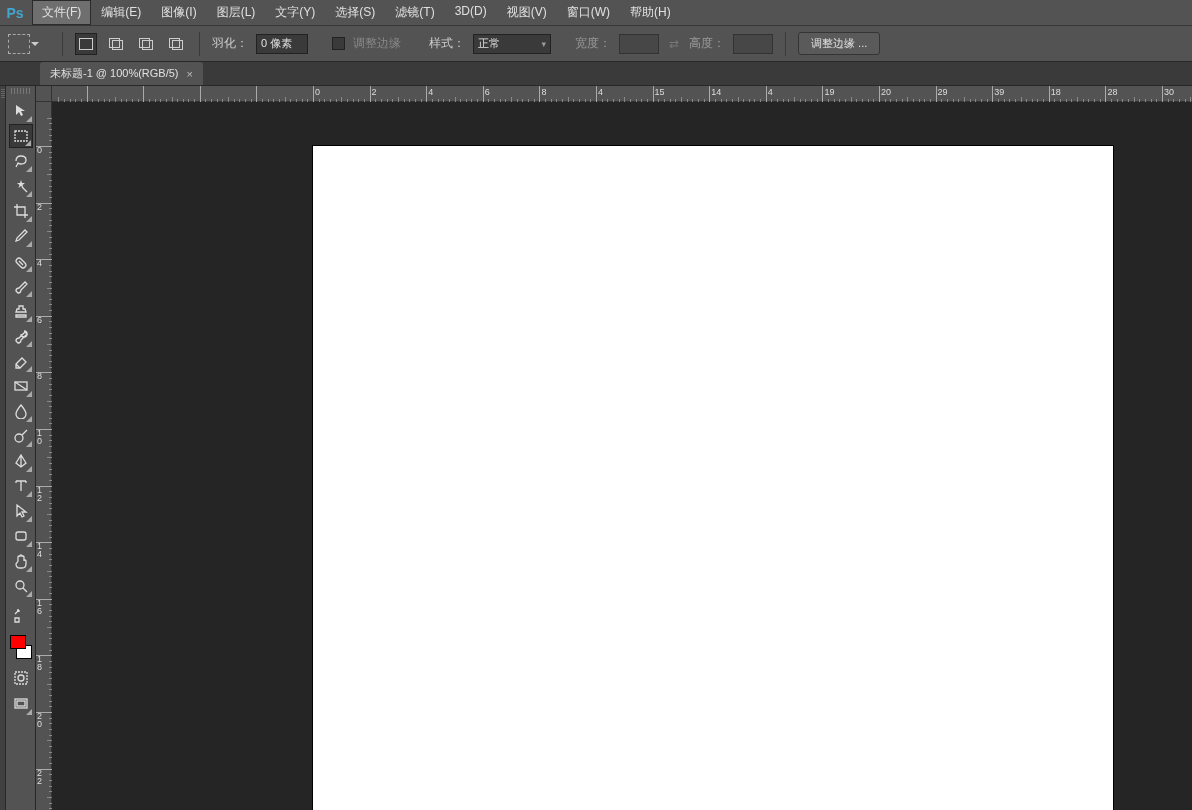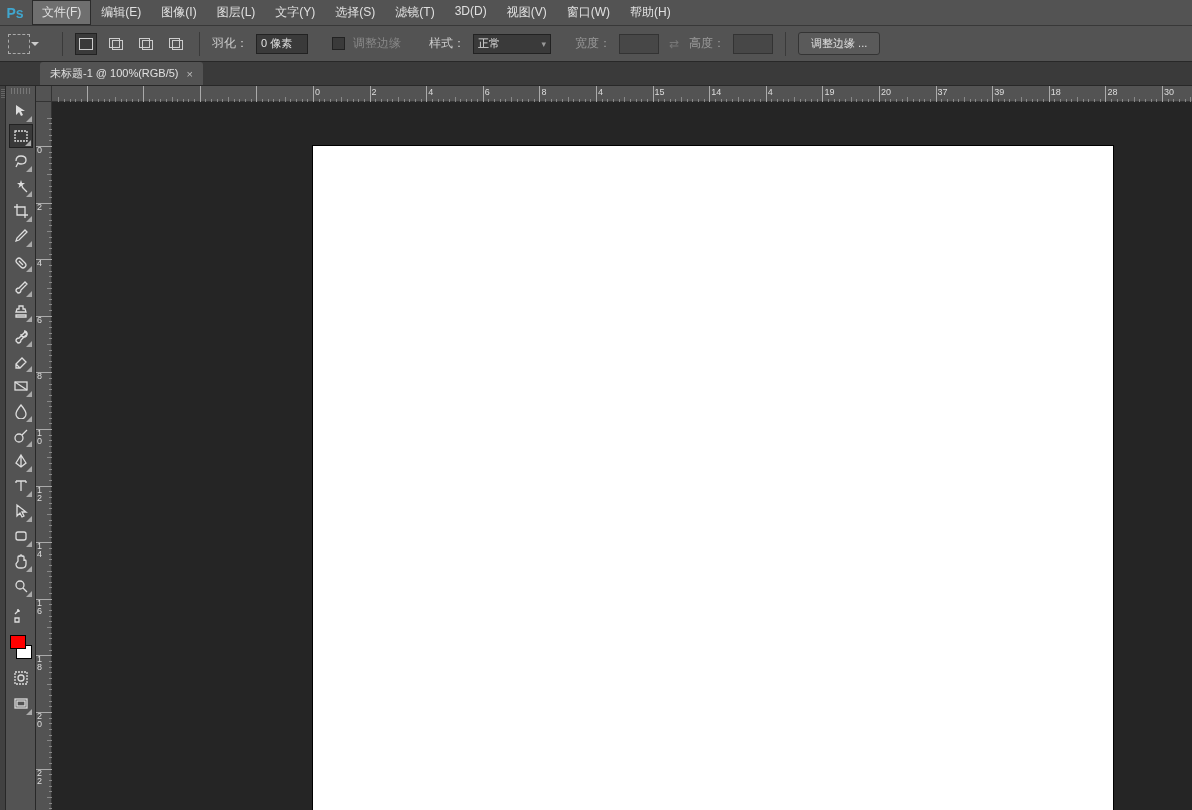--- a/index.html
+++ b/index.html
@@ -455,21 +455,21 @@
         <div class="tick minor" style="left: 832.66px; top: 13px; height: 3px;"></div>
         <div class="tick minor" style="left: 838.32px; top: 13px; height: 3px;"></div>
         <div class="tick minor" style="left: 843.98px; top: 13px; height: 3px;"></div>
         <div class="tick minor" style="left: 849.64px; top: 13px; height: 3px;"></div>
         <div class="tick minor" style="left: 855.3px;"></div>
         <div class="tick minor" style="left: 860.96px; top: 13px; height: 3px;"></div>
         <div class="tick minor" style="left: 866.62px; top: 13px; height: 3px;"></div>
         <div class="tick minor" style="left: 872.28px; top: 13px; height: 3px;"></div>
         <div class="tick minor" style="left: 877.94px; top: 13px; height: 3px;"></div>
         <div class="tick" style="left: 883.6px;"></div>
-        <div class="tick-label" style="left: 883.6px;">37</div>
+        <div class="tick-label" style="left: 883.6px;">29</div>
         <div class="tick minor" style="left: 889.26px; top: 13px; height: 3px;"></div>
         <div class="tick minor" style="left: 894.92px; top: 13px; height: 3px;"></div>
         <div class="tick minor" style="left: 900.58px; top: 13px; height: 3px;"></div>
         <div class="tick minor" style="left: 906.24px; top: 13px; height: 3px;"></div>
         <div class="tick minor" style="left: 911.9px;"></div>
         <div class="tick minor" style="left: 917.56px; top: 13px; height: 3px;"></div>
         <div class="tick minor" style="left: 923.22px; top: 13px; height: 3px;"></div>
         <div class="tick minor" style="left: 928.88px; top: 13px; height: 3px;"></div>
         <div class="tick minor" style="left: 934.54px; top: 13px; height: 3px;"></div>
         <div class="tick" style="left: 940.2px;"></div>

